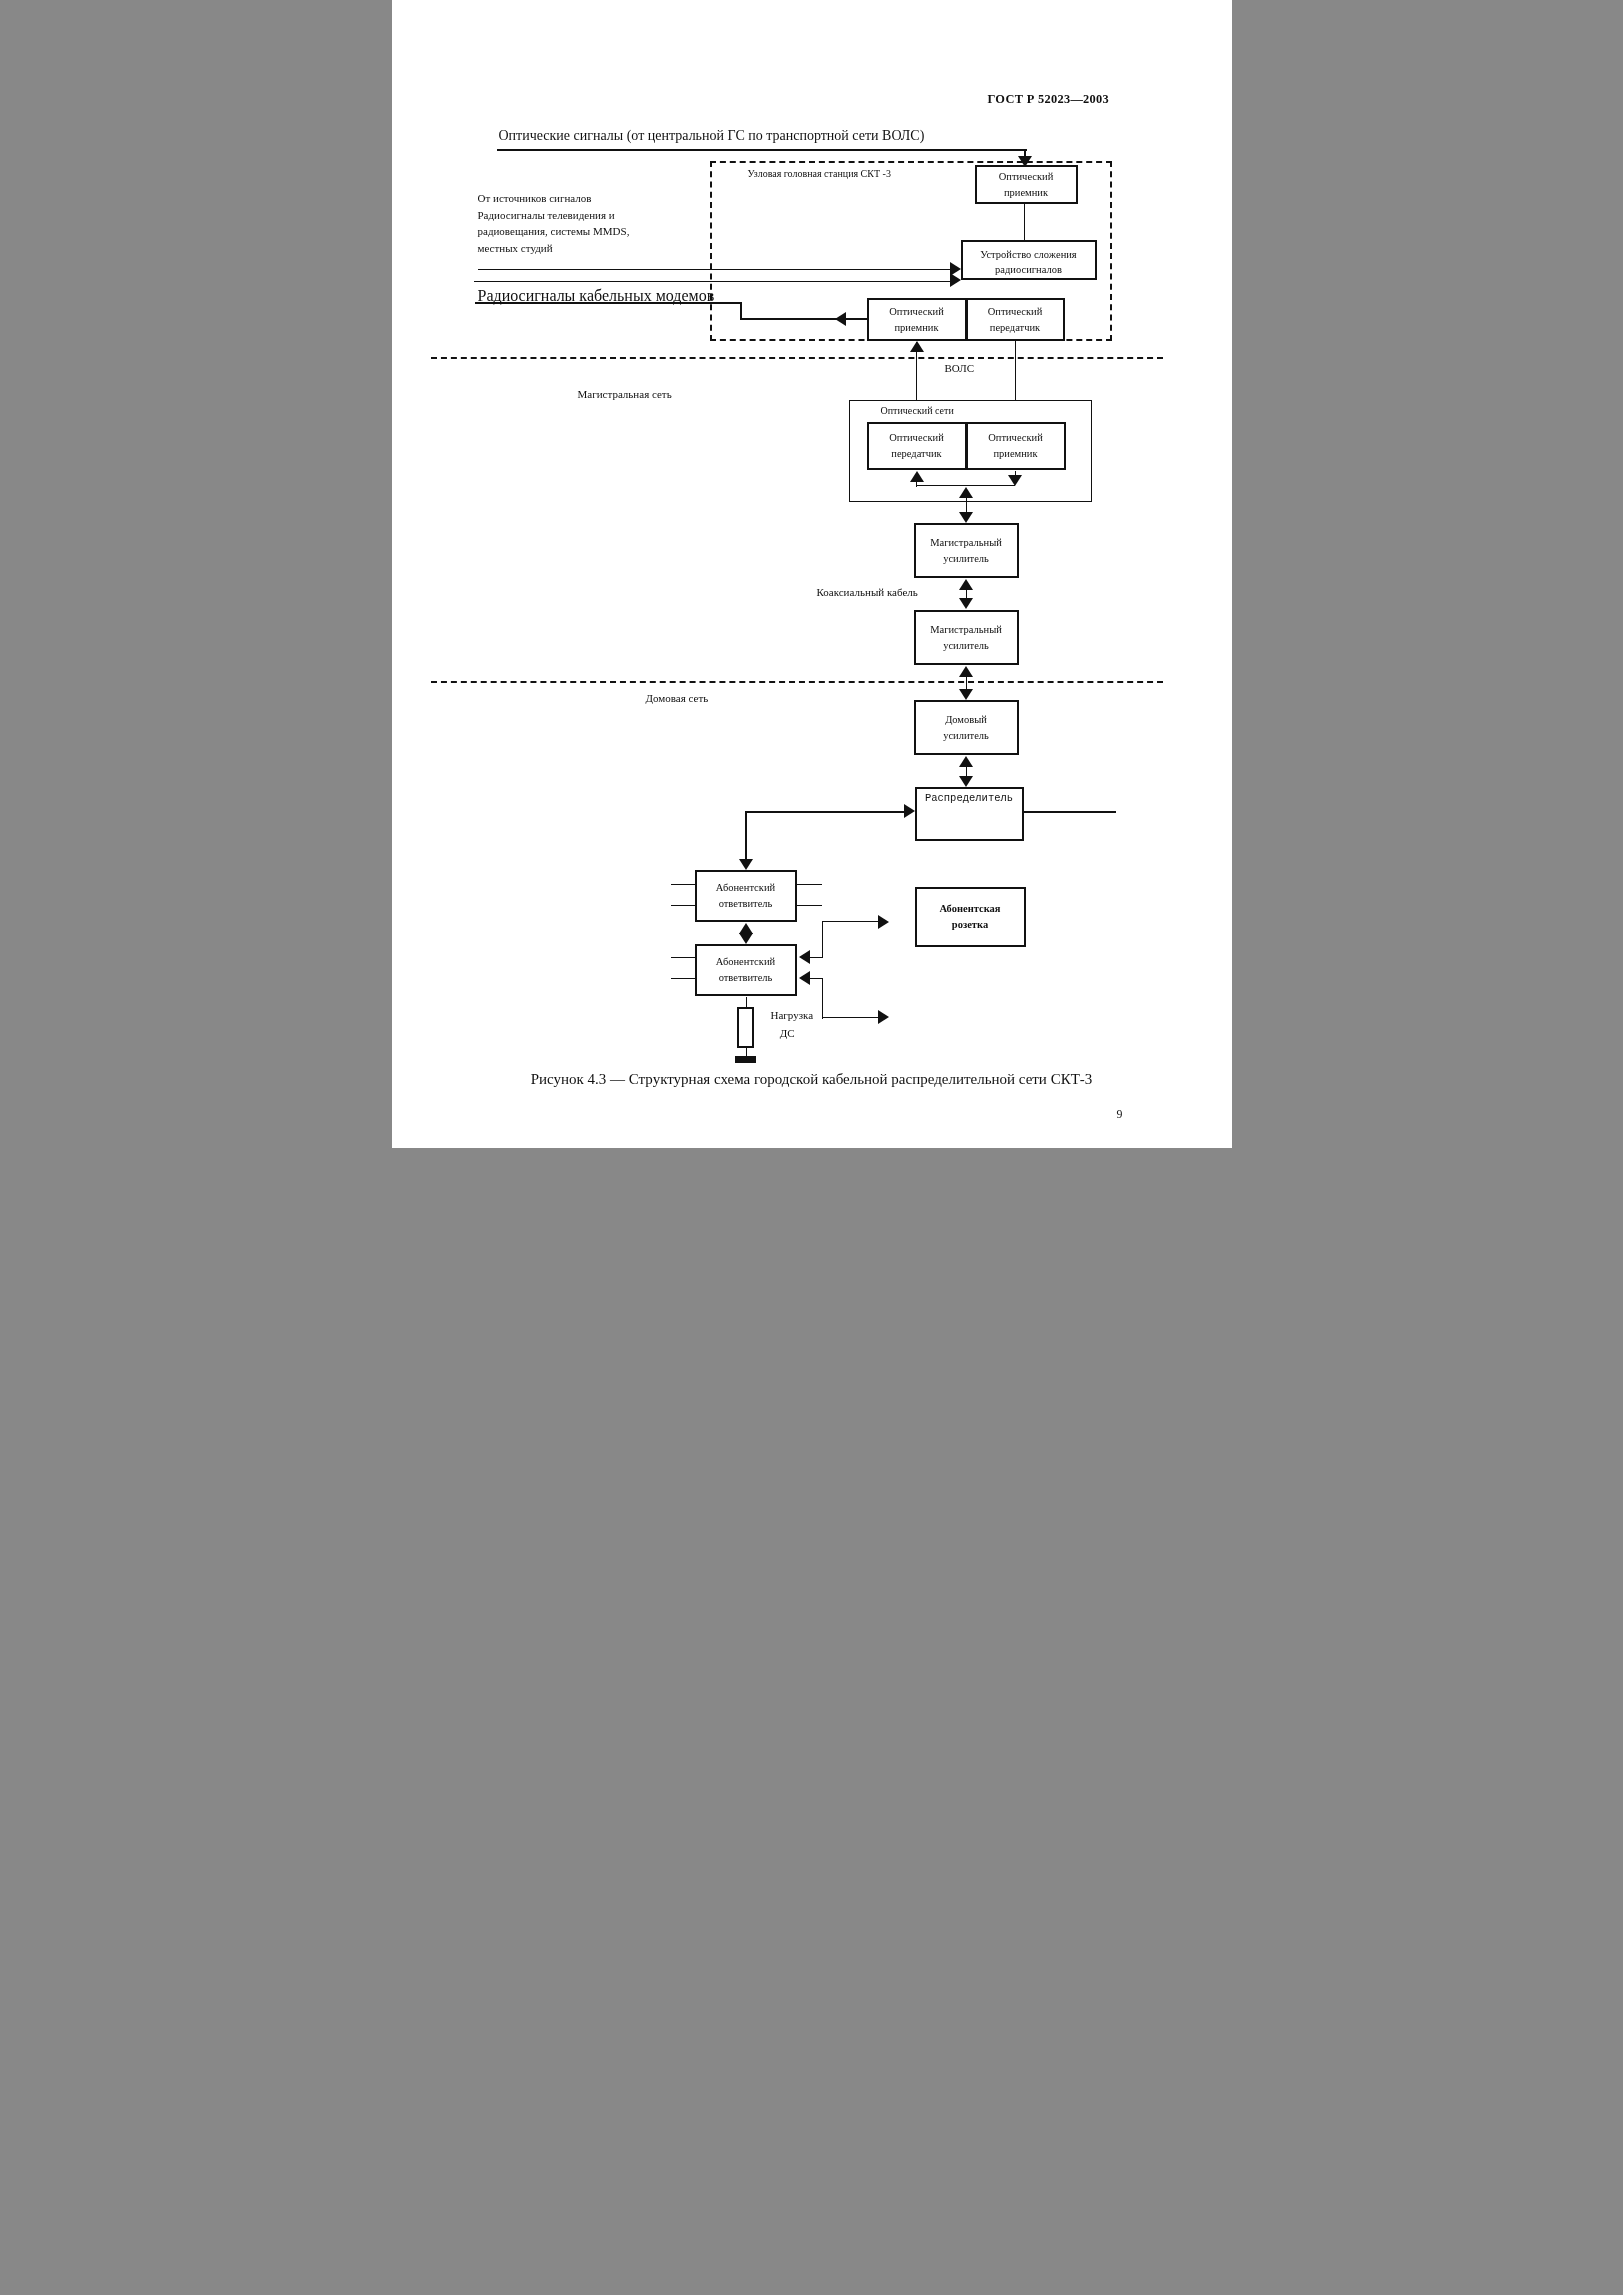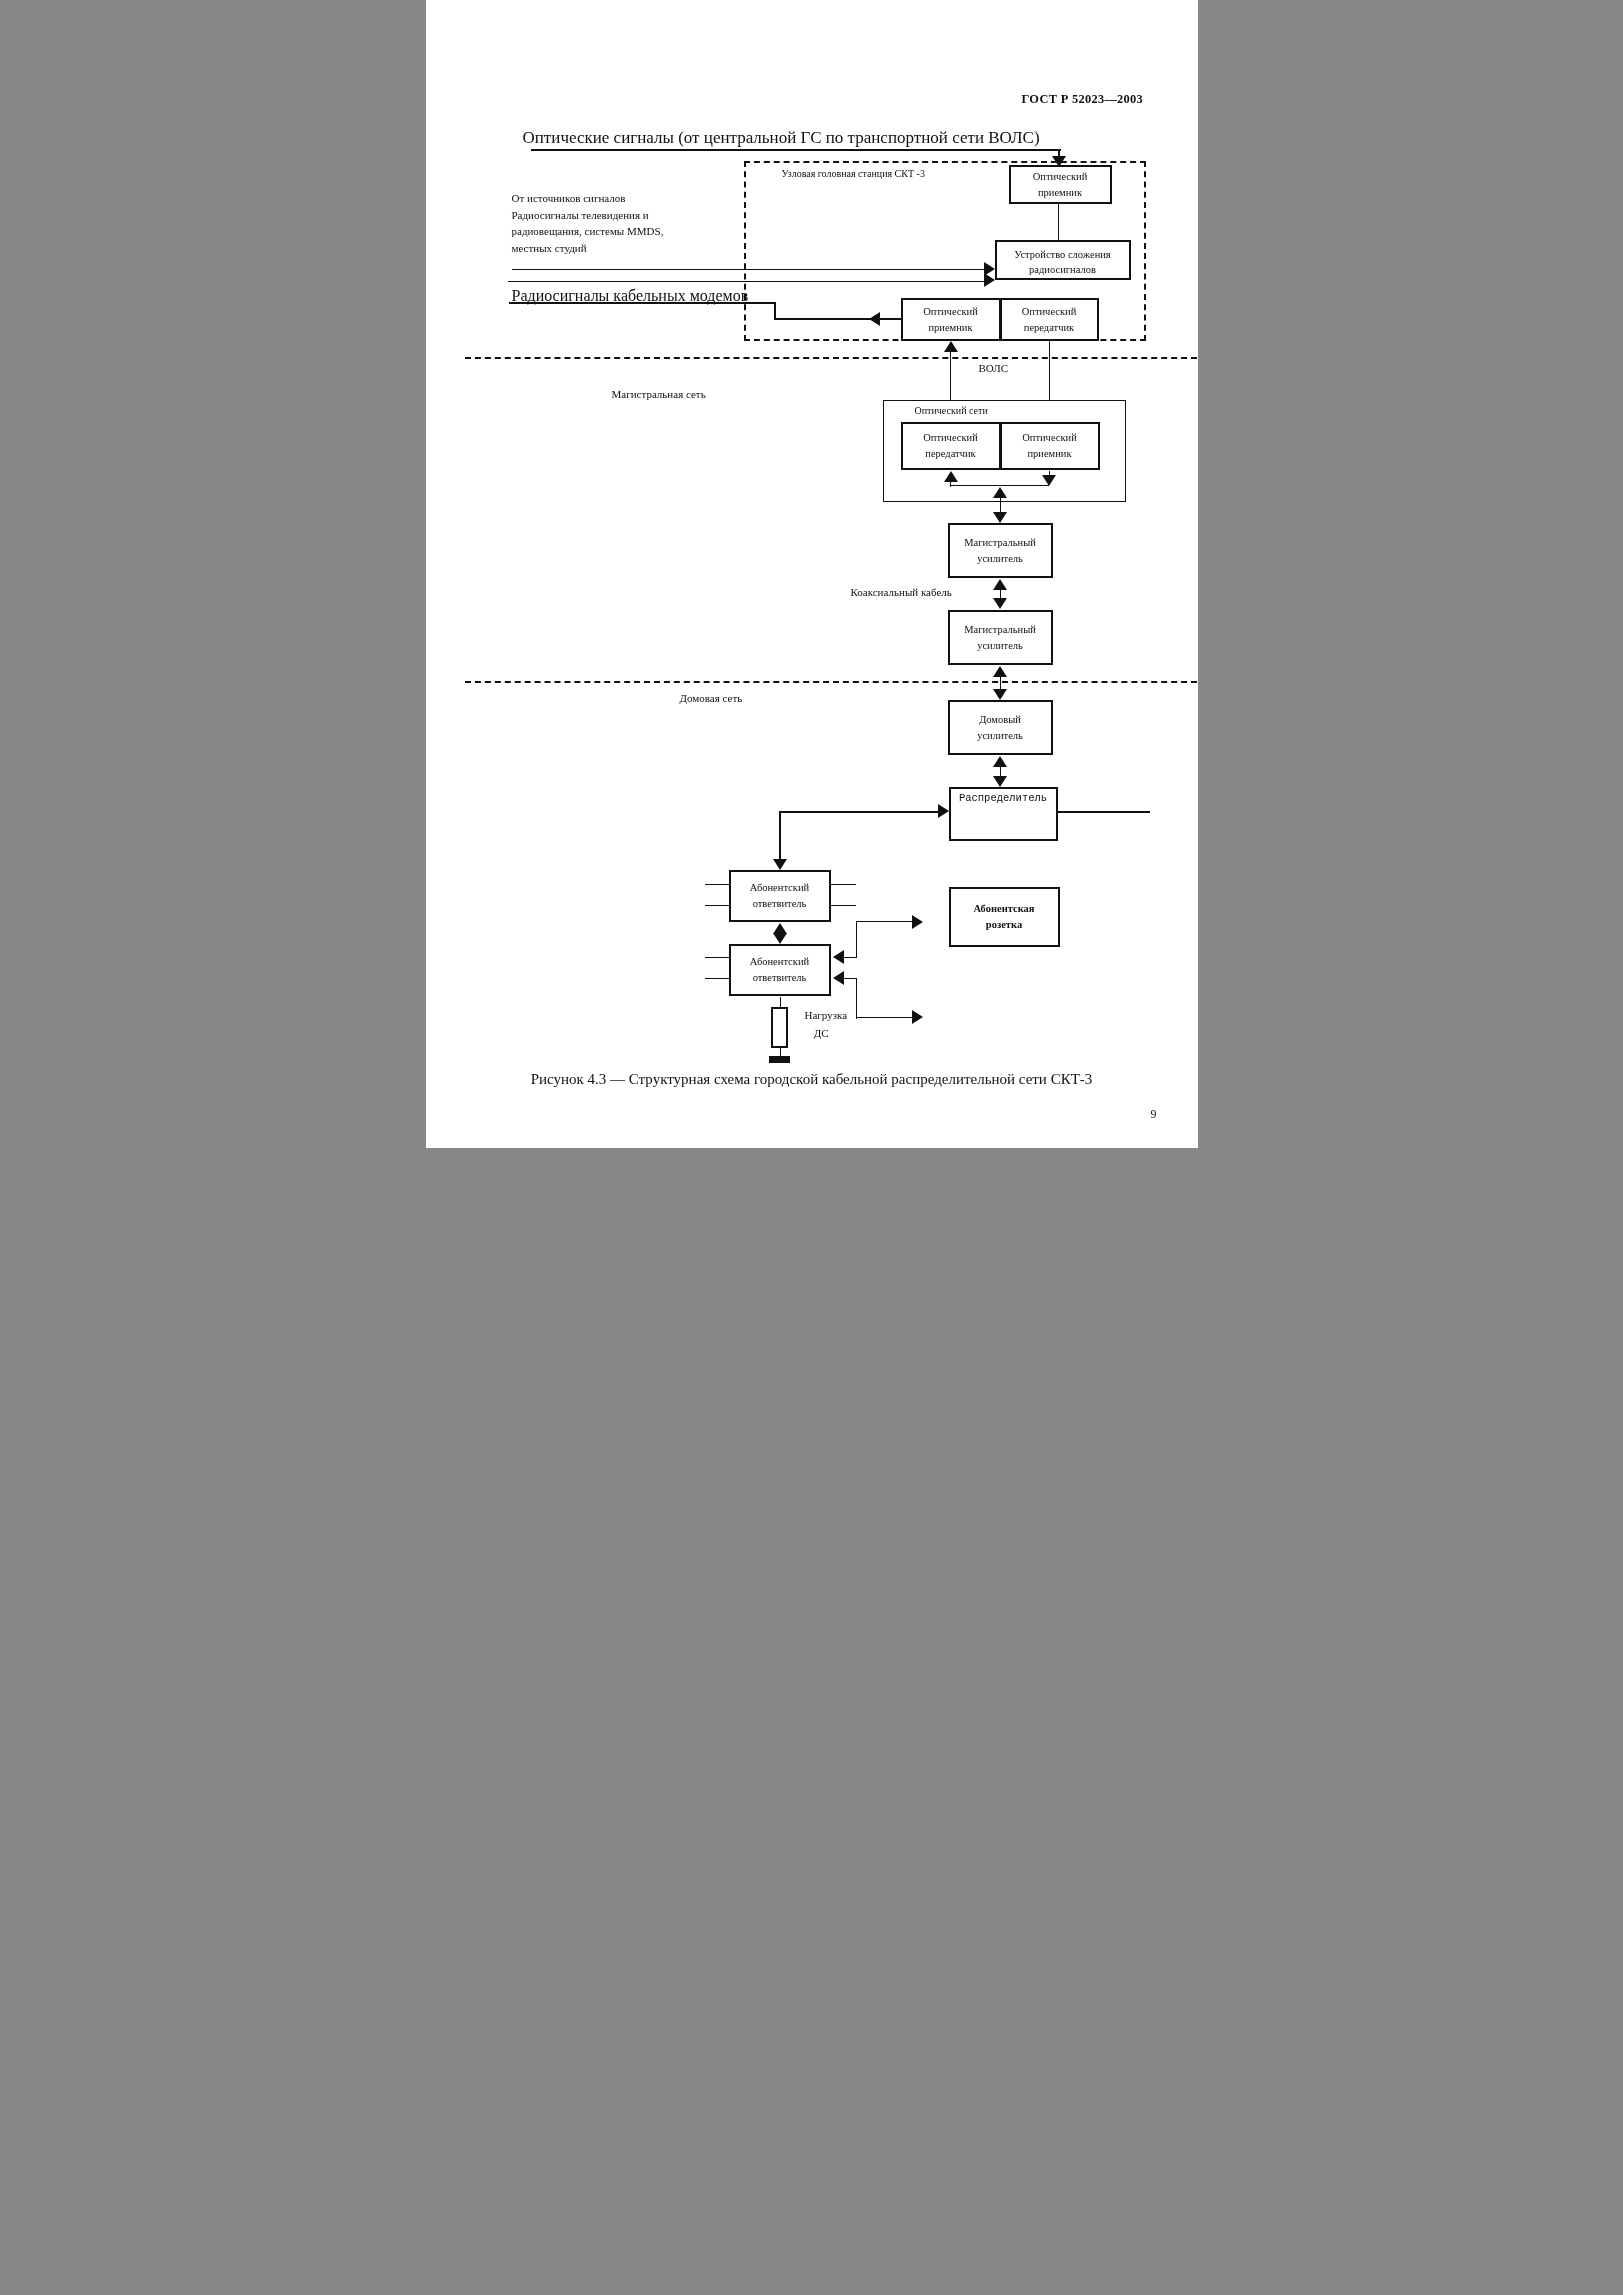--- a/index.html
+++ b/index.html
@@ -1,18 +1,18 @@
 <!DOCTYPE html>
 <html style="font-size:10.5px"><head>
 <meta charset="utf-8">
 <style>
   html,body{margin:0;padding:0;background:#888;}
   .page{
     position:relative;
-    width:772px;height:1148px;
+    width:840px;height:1148px;
     margin:0 auto;
     background:#ffffff;
     font-family:"Liberation Serif","DejaVu Serif",serif;
     color:#111;
     overflow:hidden;
   }
   .txt{position:absolute;white-space:nowrap;font-size:10px;line-height:1.3;}
   .hdr{position:absolute;font-weight:bold;font-size:12.4px;letter-spacing:0.3px;}
   .box{
     position:absolute;background:#fff;border:2px solid #111;
@@ -36,21 +36,21 @@
   .gnd{position:absolute;background:#111;}
   .caption{position:absolute;width:100%;text-align:center;font-size:15px;}
   .pagenum{position:absolute;font-size:11.8px;}
 </style>
 </head>
 <body>
 
 <div class="page">
 
   <div class="hdr" style="left:596px;top:92px;">ГОСТ Р 52023—2003</div>
-  <div class="txt" style="left:97px;top:127px;font-size:17px;">Оптические сигналы  (от центральной ГС по транспортной сети ВОЛС)</div>
+  <div class="txt" style="left:107px;top:127px;font-size:14px;">Оптические сигналы  (от центральной ГС по транспортной сети ВОЛС)</div>
 
   <div class="hl" style="left:105px;top:149px;width:530px;"></div>
   <div class="vl" style="left:632px;top:149px;height:7.8px;"></div>
   <div class="ar d" style="left:626px;top:156px;"></div>
 
   <div class="dashbox" style="left:318px;top:161px;width:402px;height:180px;"></div>
   <div class="txt" style="left:356px;top:167px;">Узловая головная станция СКТ -3</div>
 
   <div class="txt" style="left:86px;top:190px;font-size:11px;white-space:normal;width:216px;line-height:1.5;">
     <span>От источников сигналов</span><br>

